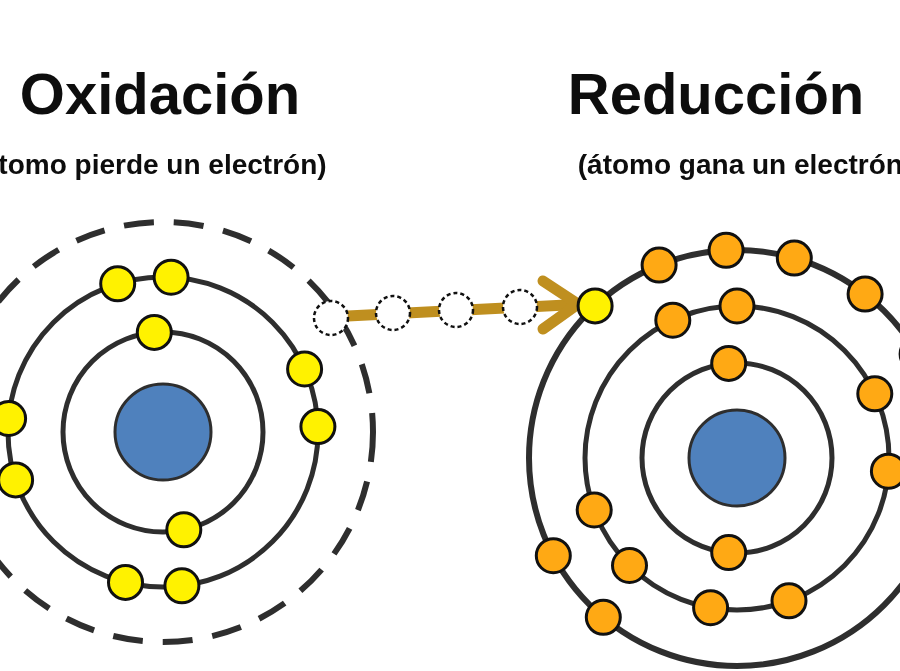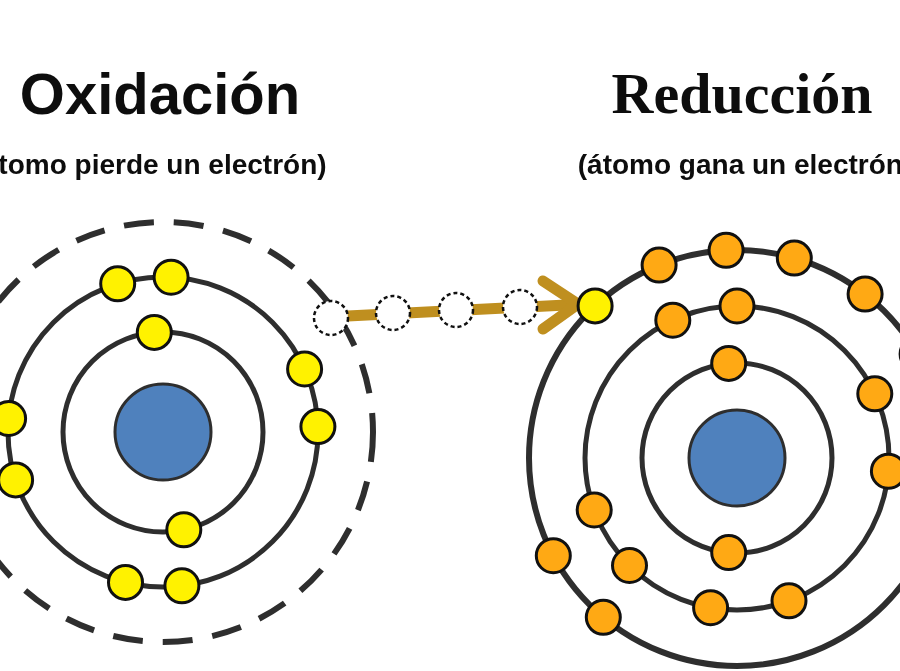--- a/index.html
+++ b/index.html
@@ -31,21 +31,21 @@
     top: 150px;
     transform: translateX(-50%);
     font-size: 28px;
     font-weight: bold;
     color: #0d0d0d;
     white-space: nowrap;
     line-height: 1.1;
   }
   #title-left   { left: 160px; }
   #subtitle-left{ left: 150px; }
-  #title-right  { left: 742px; font-family: Liberation Serif, serif; }
+  #title-right  { left: 716px; }
   #subtitle-right{ left: 745px; }
   #diagram {
     position: absolute;
     left: 0; top: 0;
     width: 900px; height: 671px;
   }
 </style>
 </head>
 <body>
 

